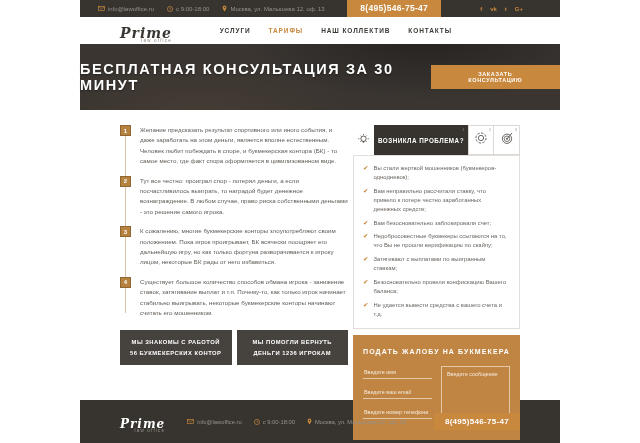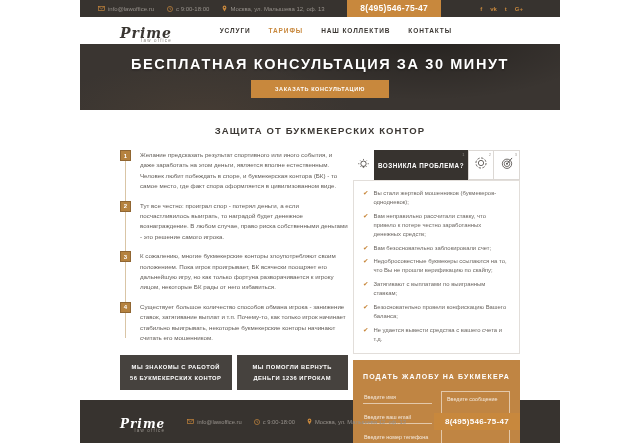--- a/index.html
+++ b/index.html
@@ -22,21 +22,21 @@
   .logo-sub { font-size:4.5px; letter-spacing:1.2px; color:#8a857f; text-align:right; margin-top:-1px; }
   .menu { margin-left:auto; margin-right:68px; display:flex; gap:18px; }
   .menu-item { font-size:6.5px; font-weight:bold; letter-spacing:.9px; color:#3b3733; cursor:pointer; }
   .menu-item.active { color:#c8883d; }
 
   
   .hero { height:66px; background:
       radial-gradient(ellipse 220px 80px at 25% 110%, rgba(110,85,60,.22), transparent 70%),
       radial-gradient(ellipse 260px 90px at 72% -10%, rgba(0,0,0,.35), transparent 70%),
       #3a3531;
-      display:flex; flex-direction:column; align-items:center; justify-content:center; gap:8px; }
+      display:flex; flex-direction:row; align-items:center; justify-content:center; gap:8px; }
   .hero-title { color:#fff; font-size:14.5px; font-weight:bold; letter-spacing:1.6px; text-shadow:0 1px 2px rgba(0,0,0,.4); }
   .hero-btn { background:#c8883d; border:none; color:#fff; font-family:inherit; font-size:5.5px; font-weight:bold; letter-spacing:.6px; padding:6px 24px; cursor:pointer; }
 
   
   .content { height:290px; background:#fff; padding:15px 40px 0; }
   .content h2 { font-size:9.5px; letter-spacing:1.1px; color:#3b3733; text-align:center; margin-bottom:14px; font-weight:bold; }
   .cols { display:flex; gap:5px; }
   .col-left { width:228px; }
   .col-right { width:167px; }
 
@@ -134,21 +134,20 @@
       <span class="menu-item">КОНТАКТЫ</span>
     </div>
   </div>
 
   <div class="hero">
     <div class="hero-title">БЕСПЛАТНАЯ КОНСУЛЬТАЦИЯ ЗА 30 МИНУТ</div>
     <button class="hero-btn">ЗАКАЗАТЬ КОНСУЛЬТАЦИЮ</button>
   </div>
 
   <div class="content">
-    <h2>ЗАЩИТА ОТ БУКМЕКЕРСКИХ КОНТОР</h2>
     <div class="cols">
 
       <div class="col-left">
         <div class="plist">
           <div class="prow">
             <div class="pnum">1</div>
             <div class="ptext">Желание предсказать результат спортивного или иного события, и даже заработать на этом деньги, является вполне естественным. Человек любит побеждать в споре, и букмекерская контора (БК) - то самое место, где факт спора оформляется в цивилизованном виде.</div>
           </div>
           <div class="prow">
             <div class="pnum">2</div>

